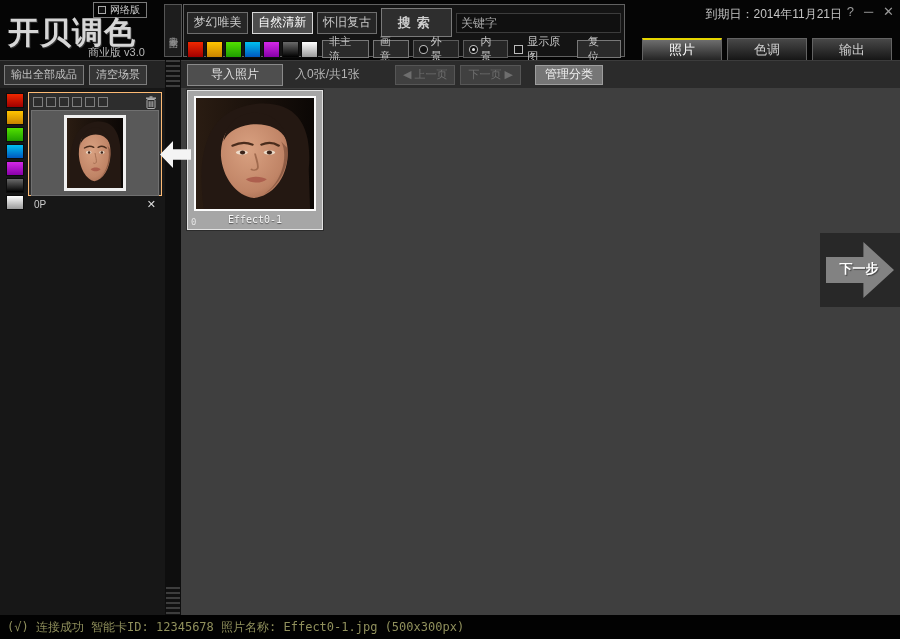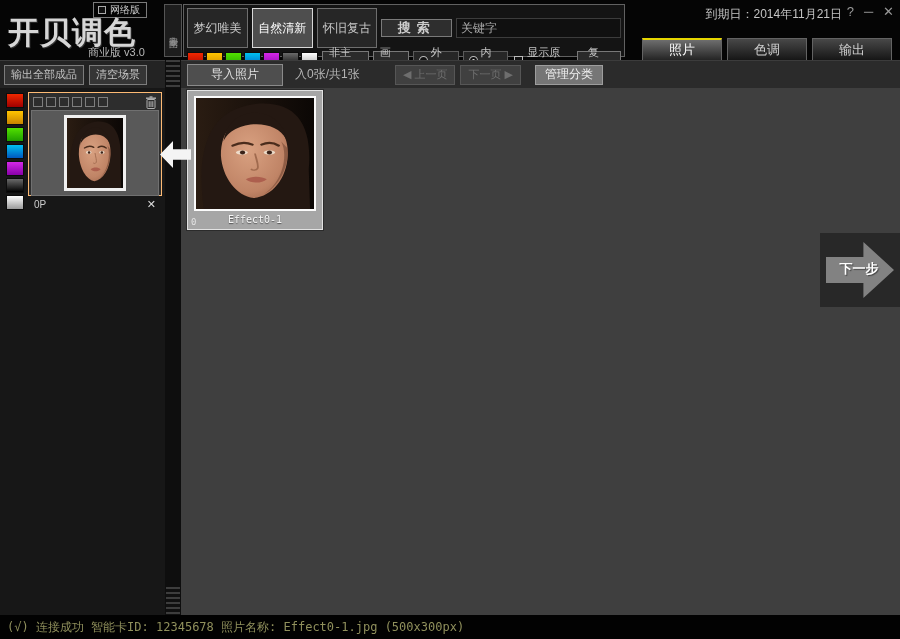--- a/index.html
+++ b/index.html
@@ -17,24 +17,24 @@
   .logo-edition { position:absolute; left:88px; top:45px; font-size:11px; color:#b8b8b8; }
 
   .vert-tab { position:absolute; left:164px; top:4px; width:18px; height:53px; background:#1d1d1d;
     border:1px solid #555; color:#8f8f8f; font-size:9px; writing-mode:vertical-rl; text-orientation:upright;
     display:flex; align-items:center; justify-content:center; letter-spacing:1px; }
 
   .style-panel { position:absolute; left:183px; top:4px; width:442px; height:53px;
     background:#141414; border:1px solid #616161; padding:3px 3px; }
   .sp-row { display:flex; align-items:center; gap:4px; }
   .sp-row1 { margin-bottom:3px; }
-  .style-btn { width:74px; height:40px; background:#262626; border:1px solid #6e6e6e; color:#c9c9c9;
+  .style-btn { width:74px; height:22px; background:#262626; border:1px solid #6e6e6e; color:#c9c9c9;
     font-size:12px; display:flex; align-items:center; justify-content:center; cursor:pointer; }
   .style-btn.active { background:#4e4e4e; border-color:#d8d8d8; color:#fff; }
-  .search-btn { width:86px; height:18px; background:#2e2e2e; border:1px solid #7a7a7a; color:#cfcfcf;
+  .search-btn { width:86px; height:29px; background:#2e2e2e; border:1px solid #7a7a7a; color:#cfcfcf;
     font-size:13px; font-weight:bold; display:flex; align-items:center; justify-content:center; letter-spacing:6px; }
   .keyword-input { flex:1; height:20px; background:#101010; border:1px solid #3c3c3c; color:#bdbdbd;
     font-size:12px; padding:0 4px; }
   .keyword-input::placeholder { color:#a9a9a9; }
   .swatch-strip { display:flex; gap:2px; }
   .swatch { width:17px; height:17px; border:1px solid #0c0c0c; }
   .tag-btn { height:18px; padding:0 6px; background:#2a2a2a; border:1px solid #787878; color:#c6c6c6;
     font-size:11px; display:flex; align-items:center; }
   .radio-wrap { display:flex; align-items:center; gap:3px; color:#c6c6c6; font-size:11px;
     border:1px solid #5a5a5a; background:#262626; height:18px; padding:0 5px; }

